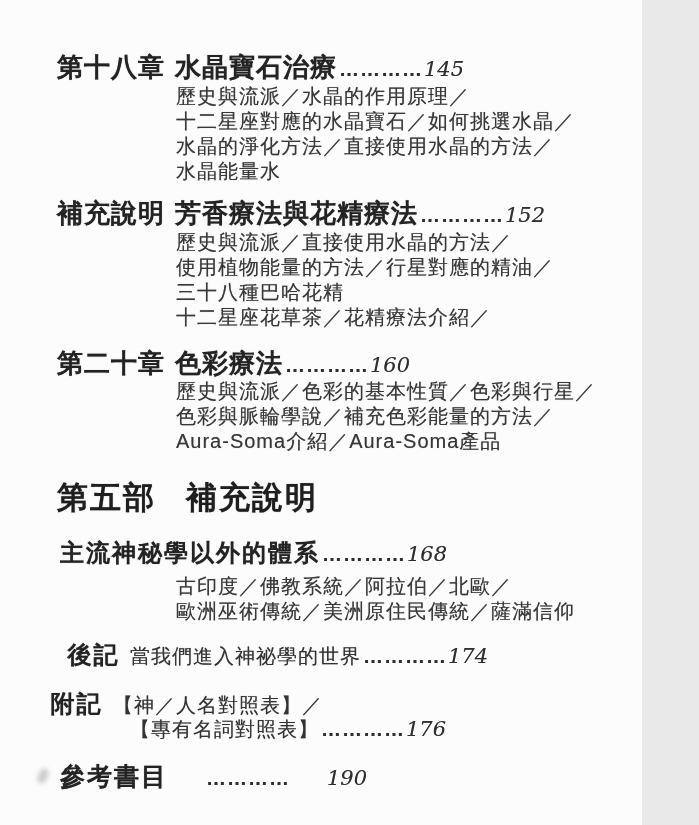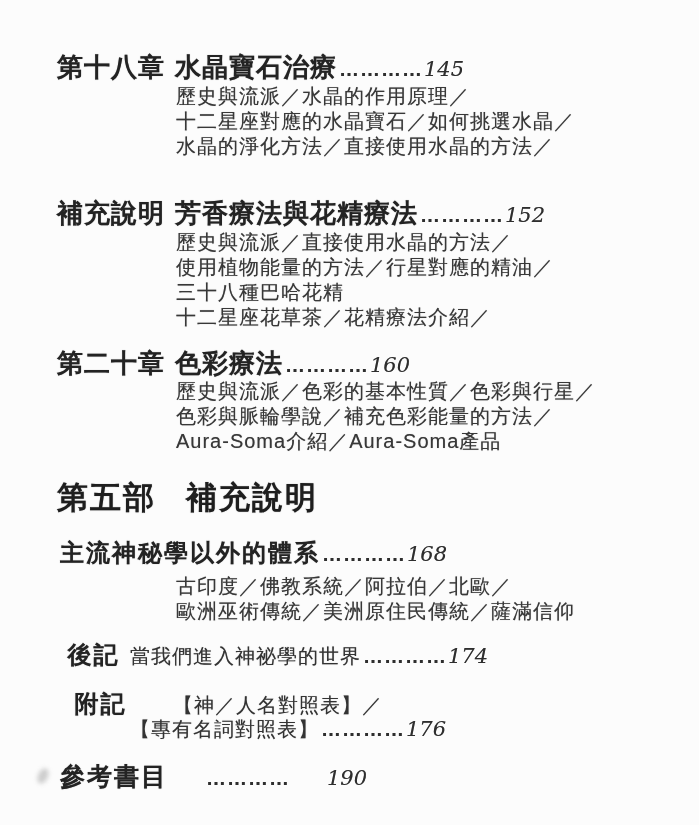--- a/index.html
+++ b/index.html
@@ -1,18 +1,18 @@
 <!DOCTYPE html>
 <html><head>
 <meta charset="utf-8">
 <style>
   html,body{margin:0;padding:0;background:#e9e9e9;}
   .page{
     position:relative;
-    width:699px;height:825px;
+    width:642px;height:825px;
     background:#fcfcfc;
     overflow:hidden;
     font-family:"Liberation Sans",sans-serif;
     color:#262626;
   }
   .abs{position:absolute;}
   
   .ch-row{display:flex;align-items:baseline;white-space:nowrap;}
   .ch-label{
     font-size:26px;font-weight:bold;letter-spacing:1px;
@@ -76,20 +76,21 @@
   <div class="abs ch-row" style="left:57px;top:50px;">
     <span class="ch-label">第十八章</span>
     <span class="ch-title">水晶寶石治療</span>
     <span class="leader">…………</span>
     <span class="pagenum">145</span>
   </div>
   <div class="abs topics" style="left:176px;top:84px;">
     <div class="topic">歷史與流派／水晶的作用原理／</div>
     <div class="topic">十二星座對應的水晶寶石／如何挑選水晶／</div>
     <div class="topic">水晶的淨化方法／直接使用水晶的方法／</div>
+    <div class="topic">水晶能量水</div>
   </div>
 
   <div class="abs ch-row" style="left:57px;top:196px;">
     <span class="ch-label">補充說明</span>
     <span class="ch-title">芳香療法與花精療法</span>
     <span class="leader">…………</span>
     <span class="pagenum">152</span>
   </div>
   <div class="abs topics" style="left:176px;top:230px;">
     <div class="topic">歷史與流派／直接使用水晶的方法／</div>
@@ -124,21 +125,21 @@
     <div class="topic">歐洲巫術傳統／美洲原住民傳統／薩滿信仰</div>
   </div>
 
   <div class="abs lbl-row" style="left:57px;top:639px;">
     <span class="lbl">後記</span>
     <span class="lbl-content">當我們進入神祕學的世界</span>
     <span class="leader">…………</span>
     <span class="pagenum">174</span>
   </div>
 
-  <div class="abs lbl-row" style="left:64px;top:688px;gap:36px;">
+  <div class="abs lbl-row" style="left:40px;top:688px;">
     <span class="lbl">附記</span>
     <span class="lbl-content">【神／人名對照表】／</span>
   </div>
   <div class="abs lbl-row" style="left:130px;top:716px;">
     <span class="lbl-content">【專有名詞對照表】</span>
     <span class="leader">…………</span>
     <span class="pagenum">176</span>
   </div>
 
   <div class="abs ch-row" style="left:60px;top:760px;gap:36px;">

